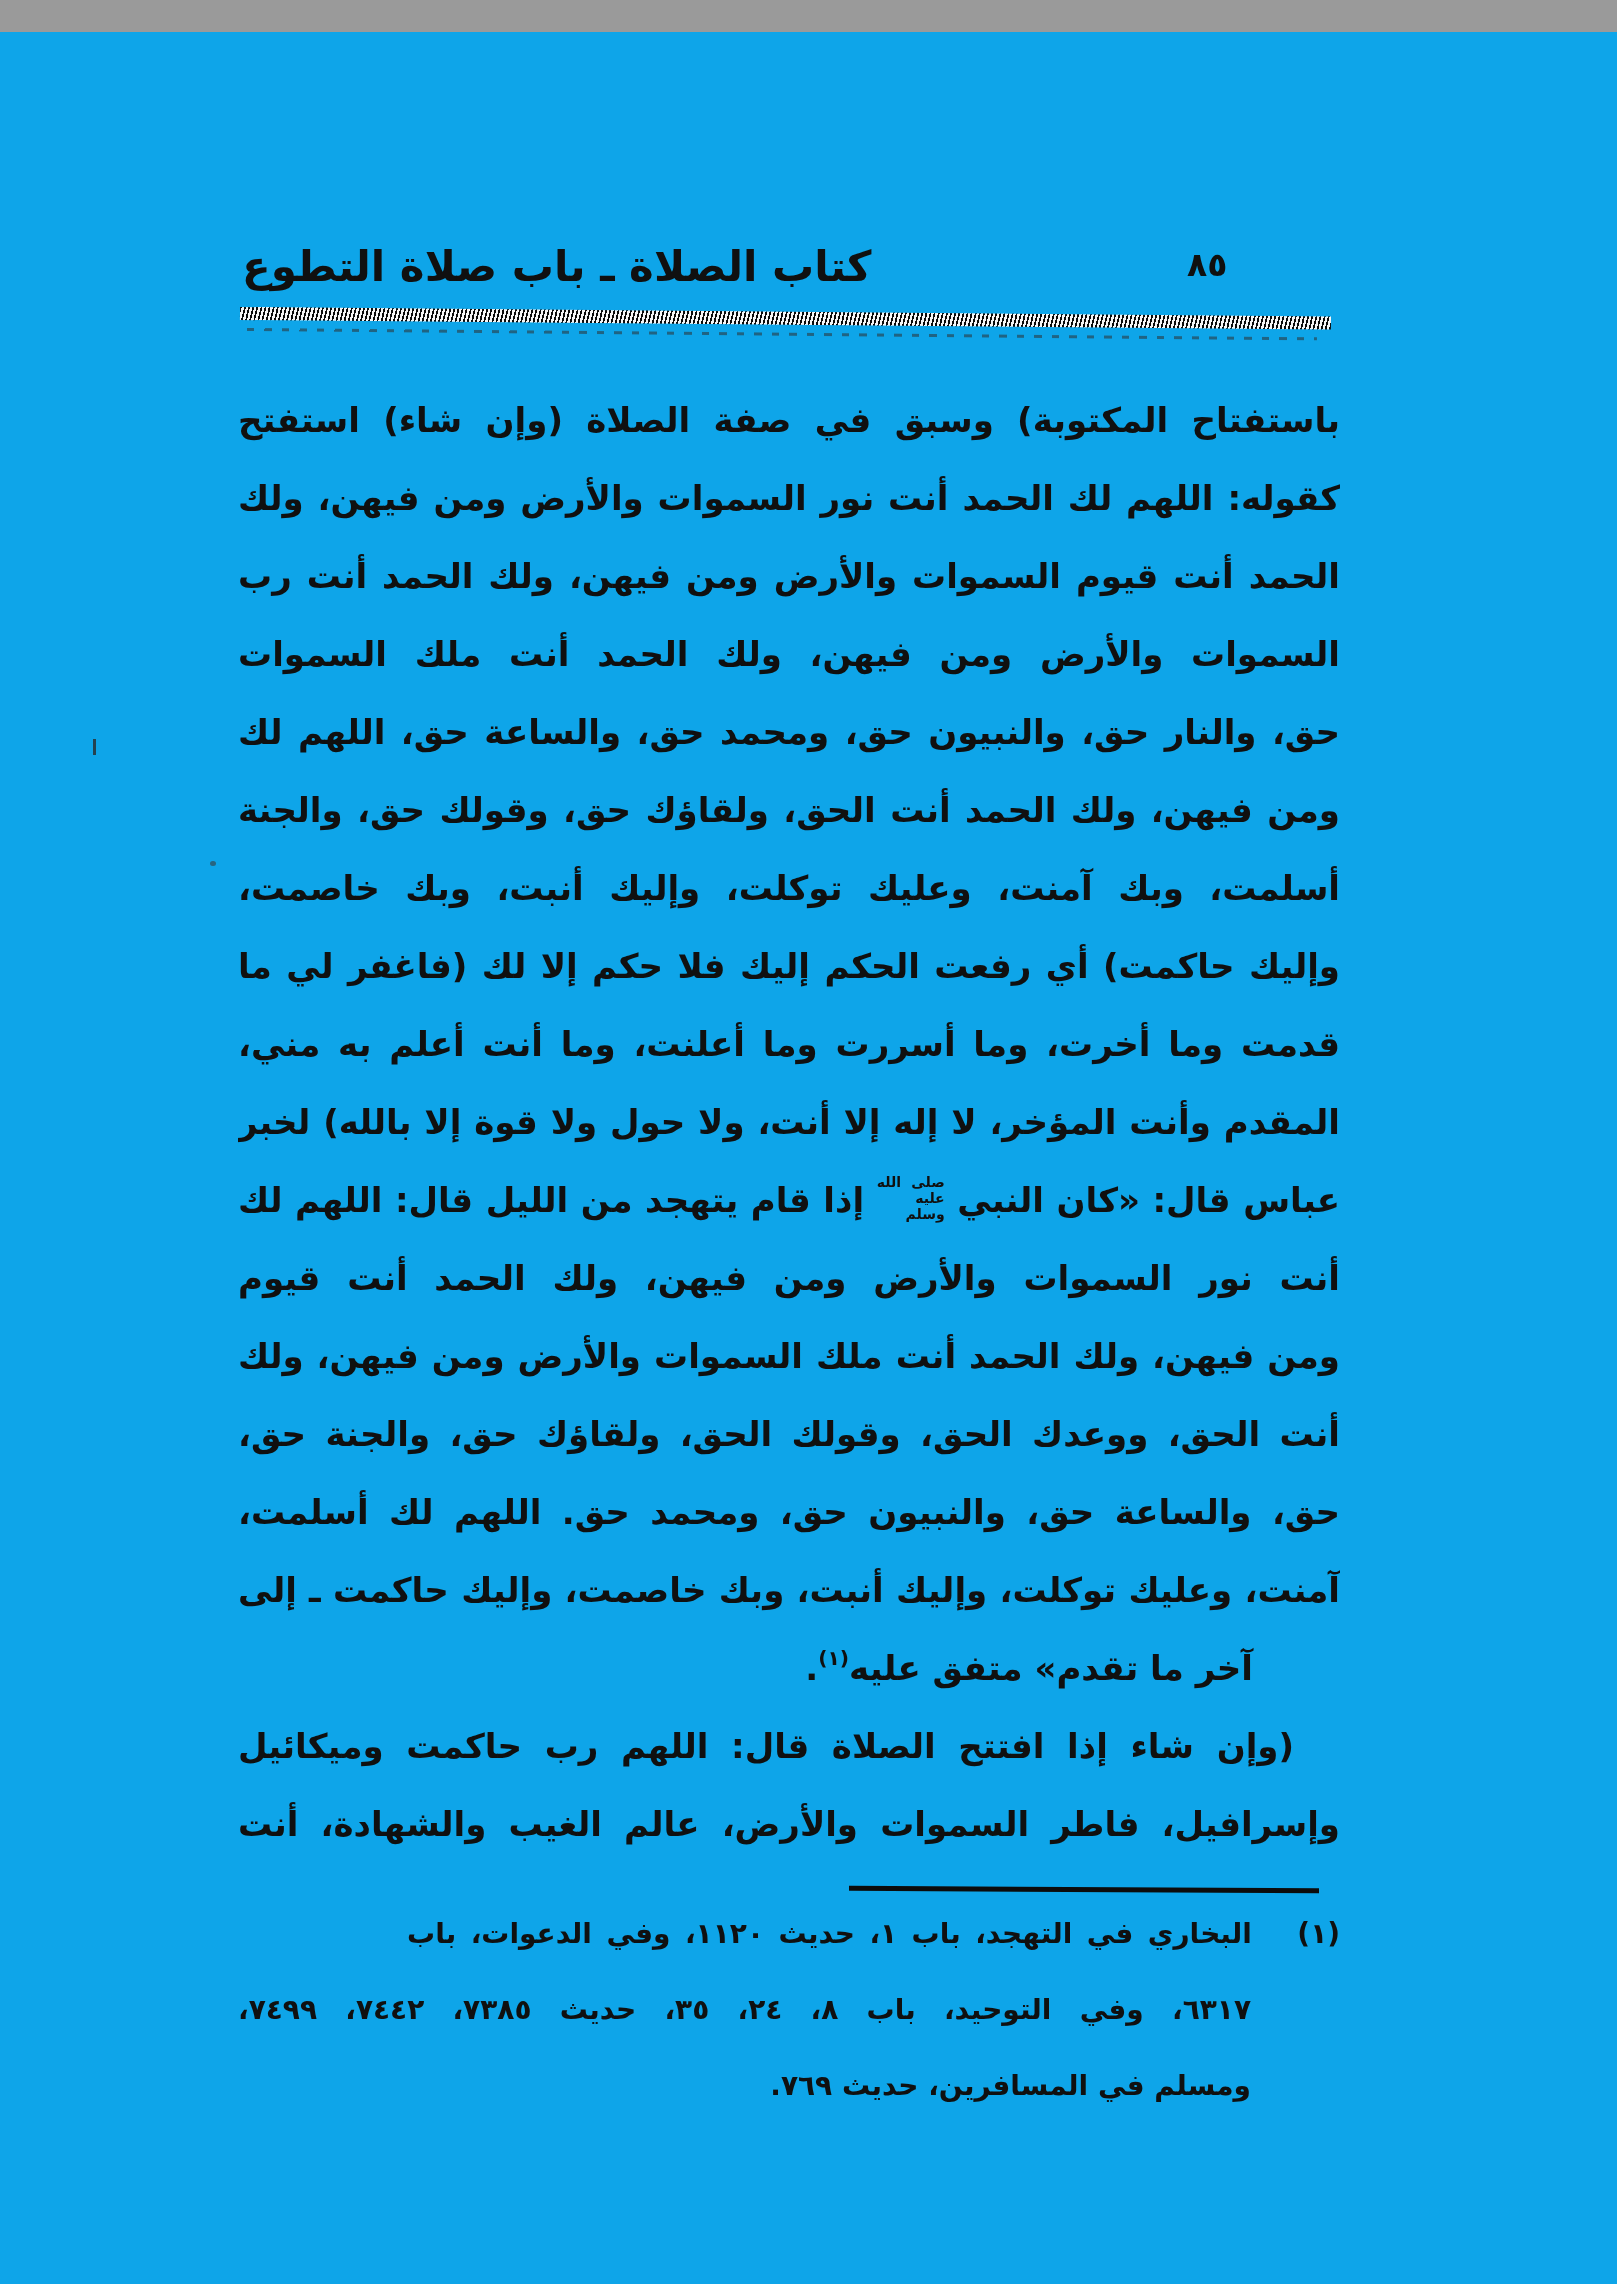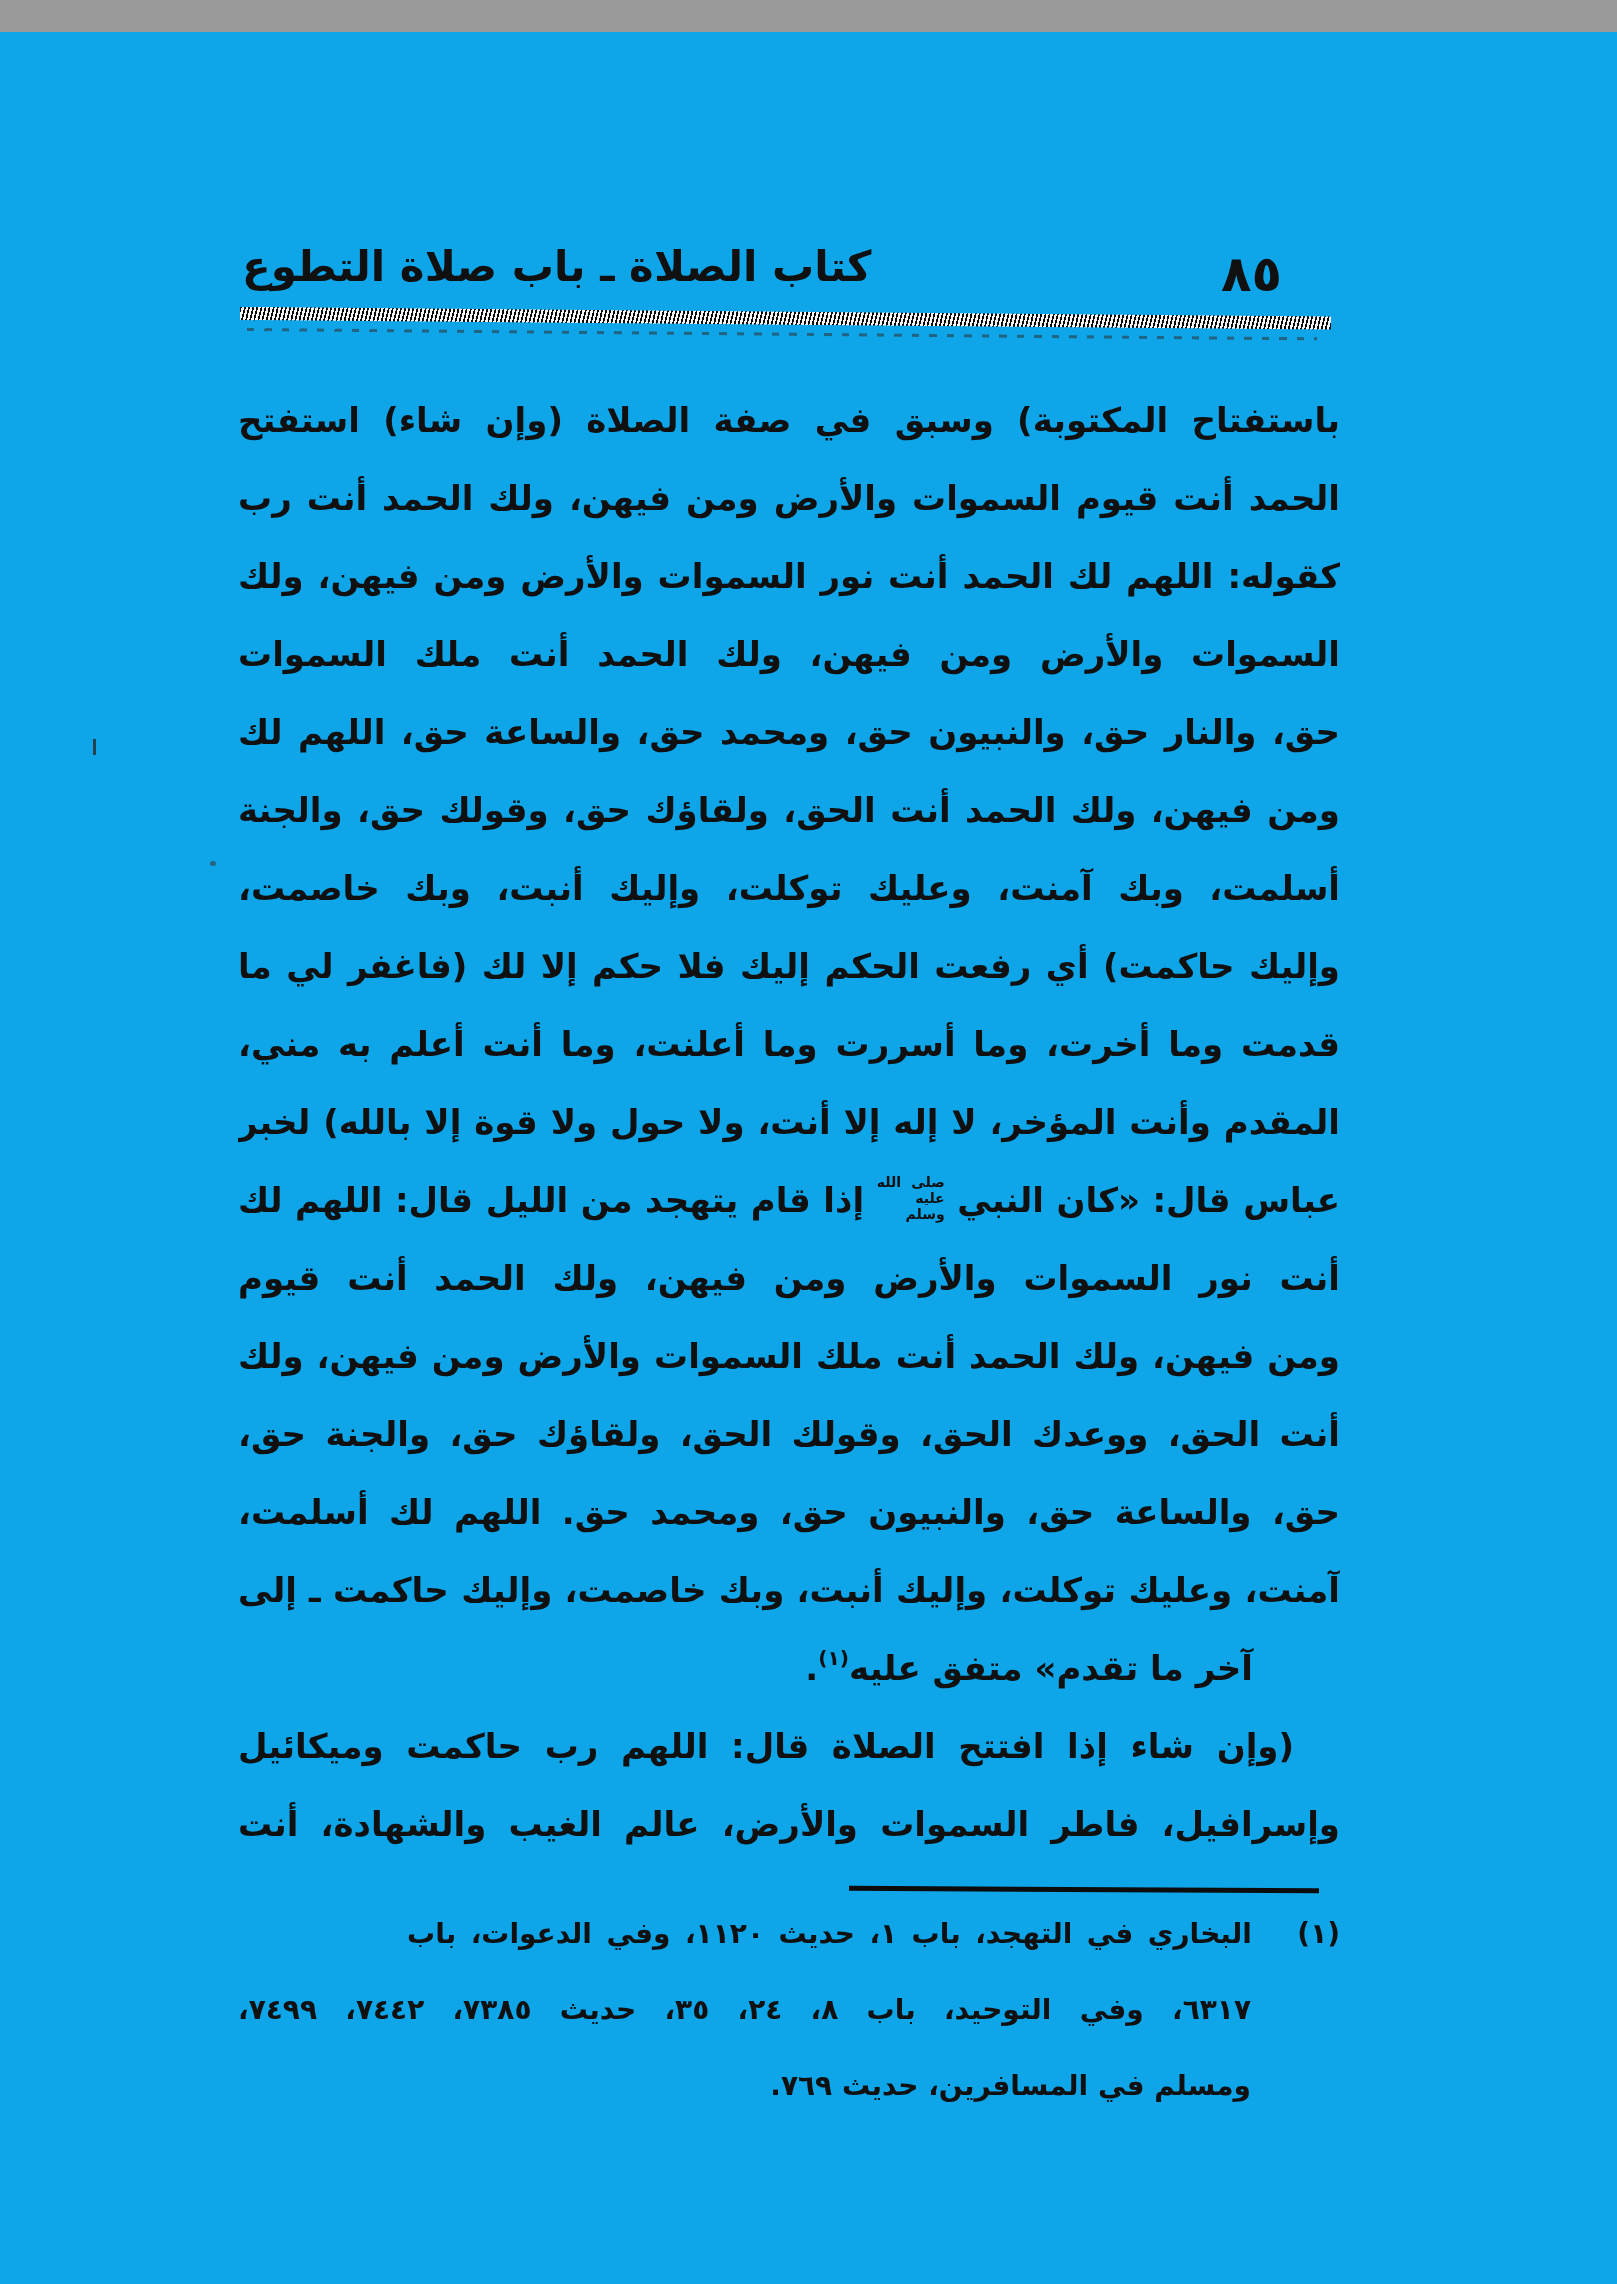--- a/index.html
+++ b/index.html
@@ -13,22 +13,22 @@
     direction:rtl;
     overflow:hidden;
     margin-top:32px;
   }
   
   .running-head{
     position:absolute;left:243px;top:210px;
     font-size:42px;letter-spacing:0.6px;direction:rtl;white-space:nowrap;
   }
   .page-number{
-    position:absolute;left:1222px;top:213px;width:73px;
-    font-size:50px;text-align:left;white-space:nowrap;
+    position:absolute;left:1188px;top:213px;width:73px;
+    font-size:33px;text-align:left;white-space:nowrap;
   }
   .rule-band{
     position:absolute;left:241px;top:275px;width:1091px;height:13px;
     background:repeating-linear-gradient(103deg,#0b0b0b 0 1.7px,#f7f7f7 1.7px 4px);
     transform:rotate(0.5deg);transform-origin:left center;
   }
   .rule-dotted{
     position:absolute;left:248px;top:296px;width:1070px;height:2.8px;
     background:repeating-linear-gradient(90deg,#2e2e2e 0 7.3px,transparent 7.3px 17.5px);
     opacity:.55;
@@ -83,22 +83,22 @@
   <div class="running-head">كتاب الصلاة ـ باب صلاة التطوع</div>
   <div class="page-number">٨٥</div>
   <div class="rule-band"></div>
   <div class="rule-dotted"></div>
 
   <span class="speck-a"></span>
   <span class="speck-b"></span>
 
   <div class="body-block">
     <div class="bline">باستفتاح المكتوبة) وسبق في صفة الصلاة (وإن شاء) استفتح (بغيره،</div>
+    <div class="bline">كقوله: اللهم لك الحمد أنت نور السموات والأرض ومن فيهن، ولك</div>
     <div class="bline">الحمد أنت قيوم السموات والأرض ومن فيهن، ولك الحمد أنت رب</div>
-    <div class="bline">كقوله: اللهم لك الحمد أنت نور السموات والأرض ومن فيهن، ولك</div>
     <div class="bline">السموات والأرض ومن فيهن، ولك الحمد أنت ملك السموات والأرض</div>
     <div class="bline">حق، والنار حق، والنبيون حق، ومحمد حق، والساعة حق، اللهم لك</div>
     <div class="bline">ومن فيهن، ولك الحمد أنت الحق، ولقاؤك حق، وقولك حق، والجنة</div>
     <div class="bline">أسلمت، وبك آمنت، وعليك توكلت، وإليك أنبت، وبك خاصمت،</div>
     <div class="bline">وإليك حاكمت) أي رفعت الحكم إليك فلا حكم إلا لك (فاغفر لي ما</div>
     <div class="bline">قدمت وما أخرت، وما أسررت وما أعلنت، وما أنت أعلم به مني، أنت</div>
     <div class="bline">المقدم وأنت المؤخر، لا إله إلا أنت، ولا حول ولا قوة إلا بالله) لخبر ابن</div>
     <div class="bline">
       <span>عباس قال: «كان النبي</span>
       <span class="saw">صلى الله عليه وسلم</span>

